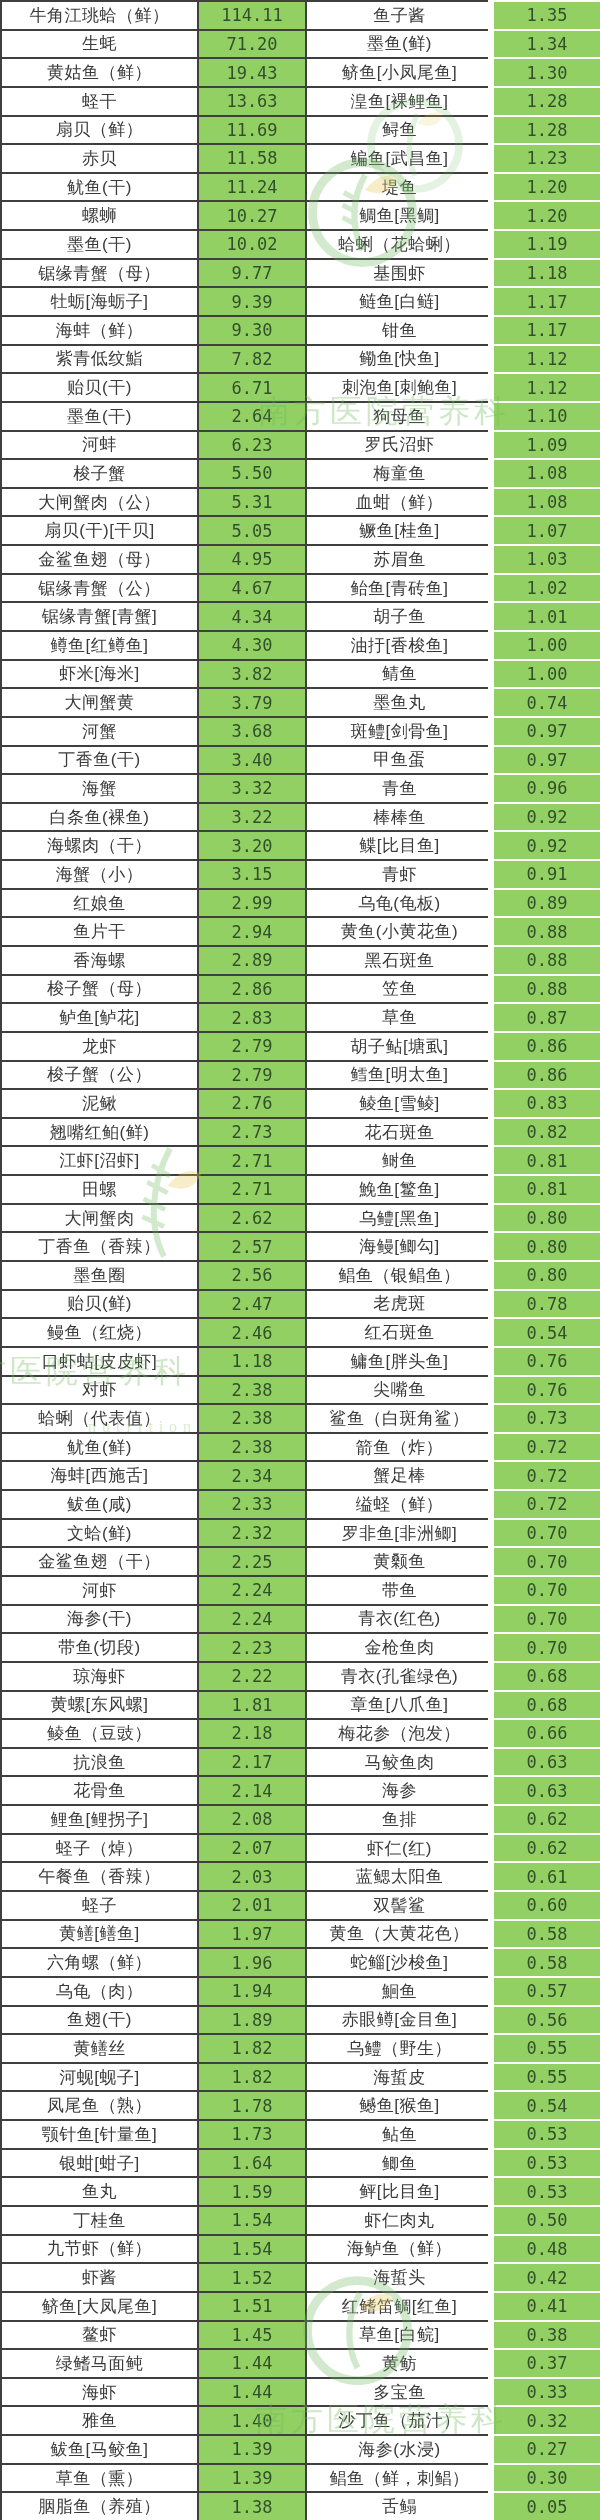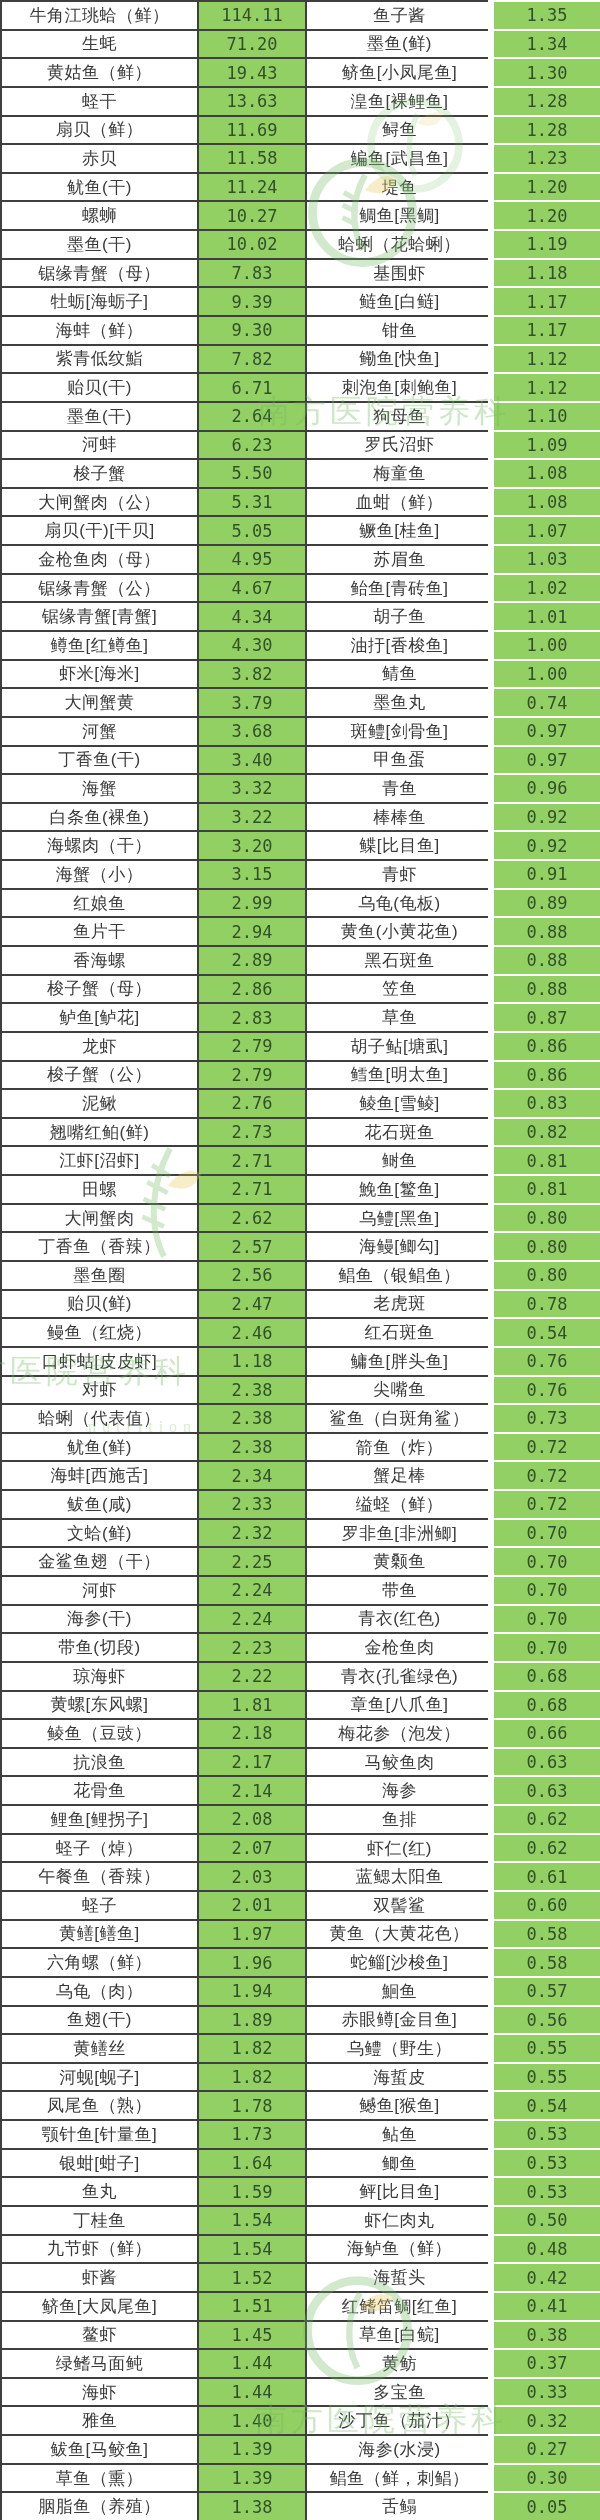--- a/index.html
+++ b/index.html
@@ -63,21 +63,21 @@
       <div class="cell value-cell">1.20</div>
       <div class="cell name-cell">螺蛳</div>
       <div class="cell value-cell">10.27</div>
       <div class="cell name-cell">鲷鱼[黑鲷]</div>
       <div class="cell value-cell">1.20</div>
       <div class="cell name-cell">墨鱼(干)</div>
       <div class="cell value-cell">10.02</div>
       <div class="cell name-cell">蛤蜊（花蛤蜊）</div>
       <div class="cell value-cell">1.19</div>
       <div class="cell name-cell">锯缘青蟹（母）</div>
-      <div class="cell value-cell">7.83</div>
+      <div class="cell value-cell">9.77</div>
       <div class="cell name-cell">基围虾</div>
       <div class="cell value-cell">1.18</div>
       <div class="cell name-cell">牡蛎[海蛎子]</div>
       <div class="cell value-cell">9.39</div>
       <div class="cell name-cell">鲢鱼[白鲢]</div>
       <div class="cell value-cell">1.17</div>
       <div class="cell name-cell">海蚌（鲜）</div>
       <div class="cell value-cell">9.30</div>
       <div class="cell name-cell">钳鱼</div>
       <div class="cell value-cell">1.17</div>
@@ -102,21 +102,21 @@
       <div class="cell name-cell">梅童鱼</div>
       <div class="cell value-cell">1.08</div>
       <div class="cell name-cell">大闸蟹肉（公）</div>
       <div class="cell value-cell">5.31</div>
       <div class="cell name-cell">血蚶（鲜）</div>
       <div class="cell value-cell">1.08</div>
       <div class="cell name-cell">扇贝(干)[干贝]</div>
       <div class="cell value-cell">5.05</div>
       <div class="cell name-cell">鳜鱼[桂鱼]</div>
       <div class="cell value-cell">1.07</div>
-      <div class="cell name-cell">金枪鱼肉（母）</div>
+      <div class="cell name-cell">金鲨鱼翅（母）</div>
       <div class="cell value-cell">4.95</div>
       <div class="cell name-cell">苏眉鱼</div>
       <div class="cell value-cell">1.03</div>
       <div class="cell name-cell">锯缘青蟹（公）</div>
       <div class="cell value-cell">4.67</div>
       <div class="cell name-cell">鲐鱼[青砖鱼]</div>
       <div class="cell value-cell">1.02</div>
       <div class="cell name-cell">锯缘青蟹[青蟹]</div>
       <div class="cell value-cell">4.34</div>
       <div class="cell name-cell">胡子鱼</div>

